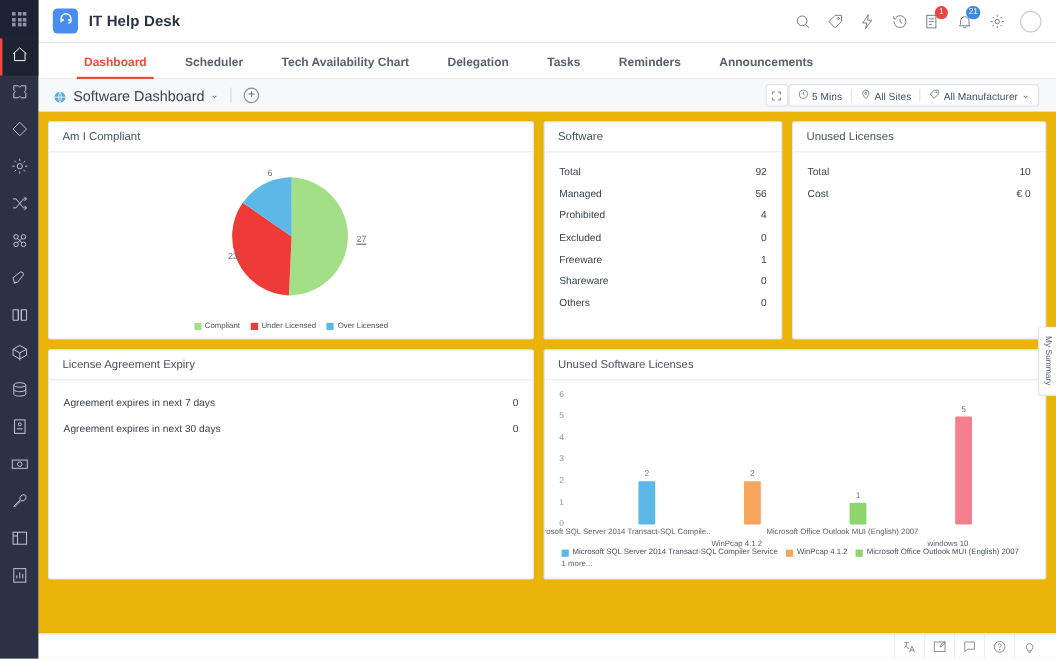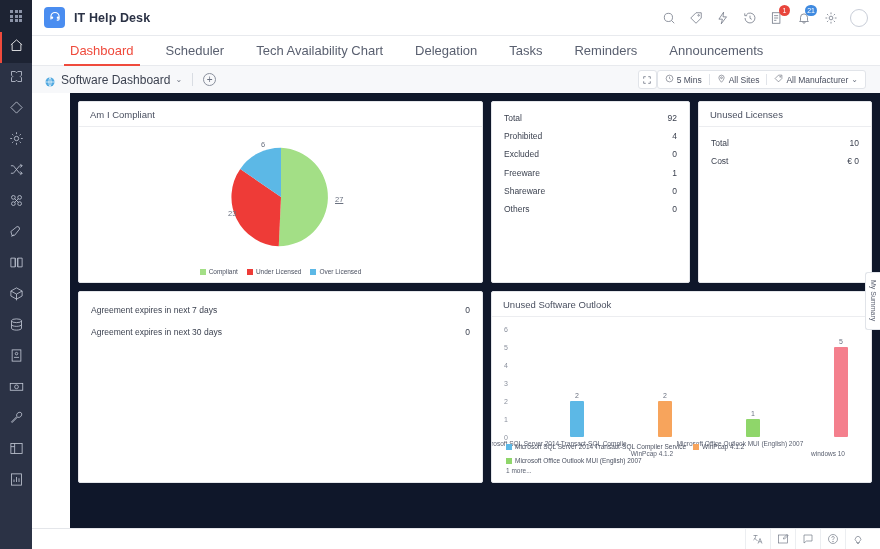--- a/index.html
+++ b/index.html
@@ -65,22 +65,22 @@
   .badge.blue { background: #3f8ae0; }
   #avatar { width: 18px; height: 18px; border-radius: 50%; border: 1px solid #c9ced8; }
 
   
   #tabbar {
     position: absolute; left: 32px; top: 36px; right: 0; height: 30px;
     background: #ffffff; border-bottom: 1px solid #e8eaee;
     display: flex; align-items: flex-end; padding-left: 22px;
   }
   .tab {
-    font-size: 13px; color: #5a6070; padding: 0 16px 7px 16px;
-    cursor: pointer; position: relative; white-space: nowrap;
+    font-size: 10px; color: #5a6070; padding: 0 16px 7px 16px;
+    cursor: pointer; position: relative; white-space: nowrap; font-weight: bold;
   }
   .tab.active { color: #ef4a3c; }
   .tab.active::after {
     content: ""; position: absolute; bottom: -1px; left: 10px; right: 10px;
     height: 2px; background: #ef4a3c;
   }
 
   
   #dashbar {
     position: absolute; left: 32px; top: 66px; right: 0; height: 27px;
@@ -107,21 +107,21 @@
     height: 19px; background: #fff; border: 1px solid #e1e4e9; border-radius: 3px;
     display: flex; align-items: center; padding: 0 7px; gap: 7px;
   }
   .filt { display: flex; align-items: center; gap: 3px; font-size: 8.5px; color: #4a5060; cursor: pointer; }
   .filt svg { width: 9px; height: 9px; stroke: #4a5060; fill: none; stroke-width: 1.4; }
   .filt-sep { width: 1px; height: 11px; background: #e1e4e9; }
 
   
   #content {
     position: absolute; left: 32px; top: 93px; right: 0; bottom: 21px;
-    background: #0f172a; padding: 8px; margin-left: 38px;
+    background: #eab308; padding: 8px;
   }
   .row { display: flex; gap: 8px; }
   .row1 { height: 182px; margin-bottom: 8px; }
   .row2 { height: 192px; }
   .card {
     background: #ffffff; border: 1px solid #e4e6ea; border-radius: 2px;
     display: flex; flex-direction: column; overflow: hidden;
   }
   .card-head {
     height: 25px; border-bottom: 1px solid #ecedf0;
@@ -493,25 +493,30 @@
             <span class="lg">
               <i style="background:#5cb8e6"></i>
               <span>Over Licensed</span>
             </span>
           </div>
         </div>
       </div>
     </div>
 
     <div class="card" style="width:199px">
+      <div class="card-head">Software</div>
       <div class="card-body">
         <div class="kpi-list">
           <div class="kpi-row">
             <span>Total</span>
             <span class="val">92</span>
+          </div>
+          <div class="kpi-row">
+            <span>Managed</span>
+            <span class="val">56</span>
           </div>
           <div class="kpi-row">
             <span>Prohibited</span>
             <span class="val">4</span>
           </div>
           <div class="kpi-row">
             <span>Excluded</span>
             <span class="val">0</span>
           </div>
           <div class="kpi-row">
@@ -543,36 +548,37 @@
             <span class="val">€ 0</span>
           </div>
         </div>
       </div>
     </div>
   </div>
 
   <div class="row row2">
 
     <div class="card" style="width:405px">
+      <div class="card-head">License Agreement Expiry</div>
       <div class="card-body">
         <div class="kpi-list sparse">
           <div class="kpi-row">
             <span>Agreement expires in next 7 days</span>
             <span class="val">0</span>
           </div>
           <div class="kpi-row">
             <span>Agreement expires in next 30 days</span>
             <span class="val">0</span>
           </div>
         </div>
       </div>
     </div>
 
     <div class="card" style="flex:1">
-      <div class="card-head">Unused Software Outlook</div>
+      <div class="card-head">Unused Software Licenses</div>
       <div class="card-body">
         <div id="bar-area">
           <div id="plot">
 
             <span class="ytick" style="top:0%">6</span>
             <span class="ytick" style="top:16.6%">5</span>
             <span class="ytick" style="top:33.3%">4</span>
             <span class="ytick" style="top:50%">3</span>
             <span class="ytick" style="top:66.6%">2</span>
             <span class="ytick" style="top:83.3%">1</span>

